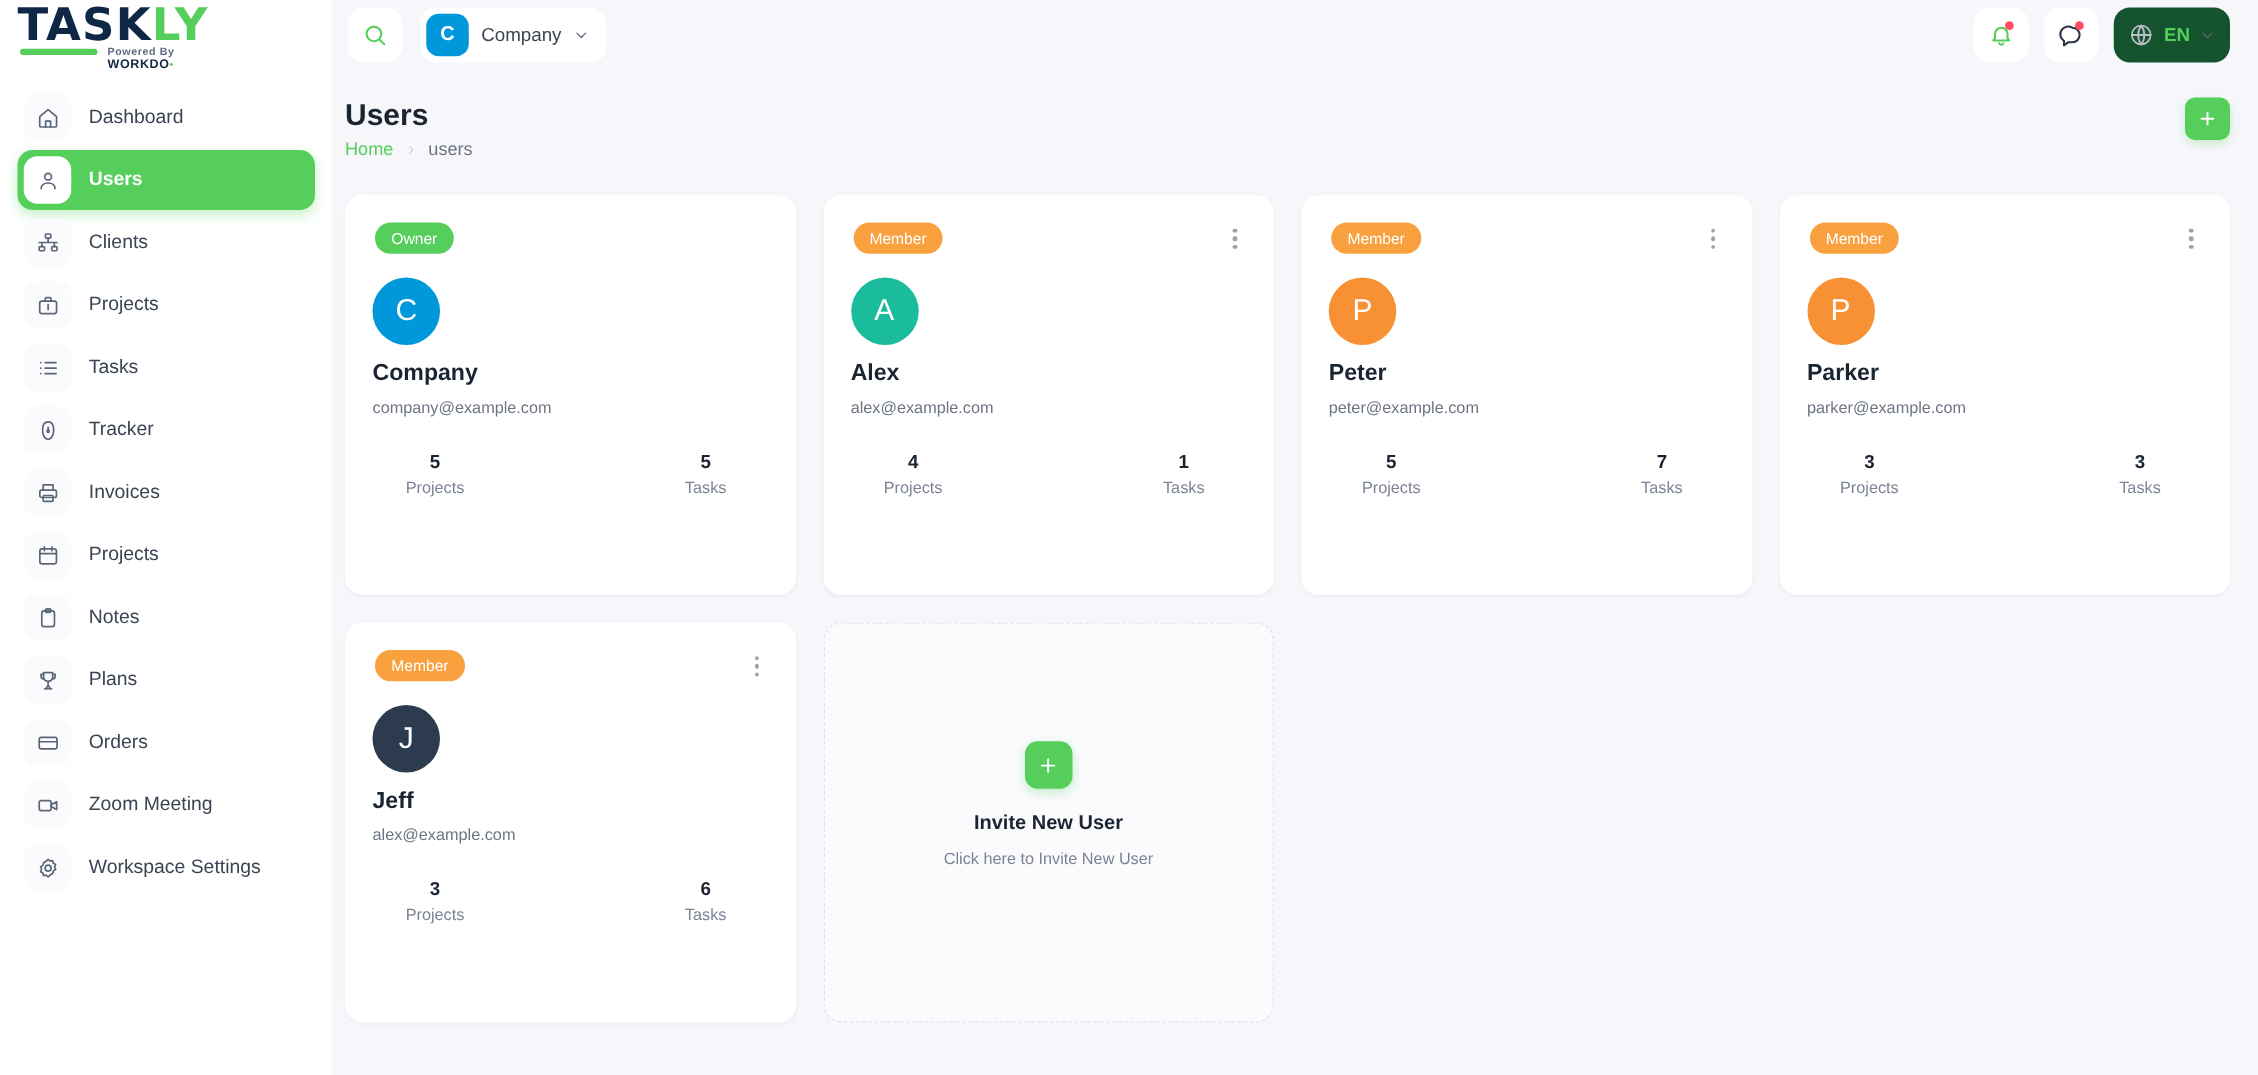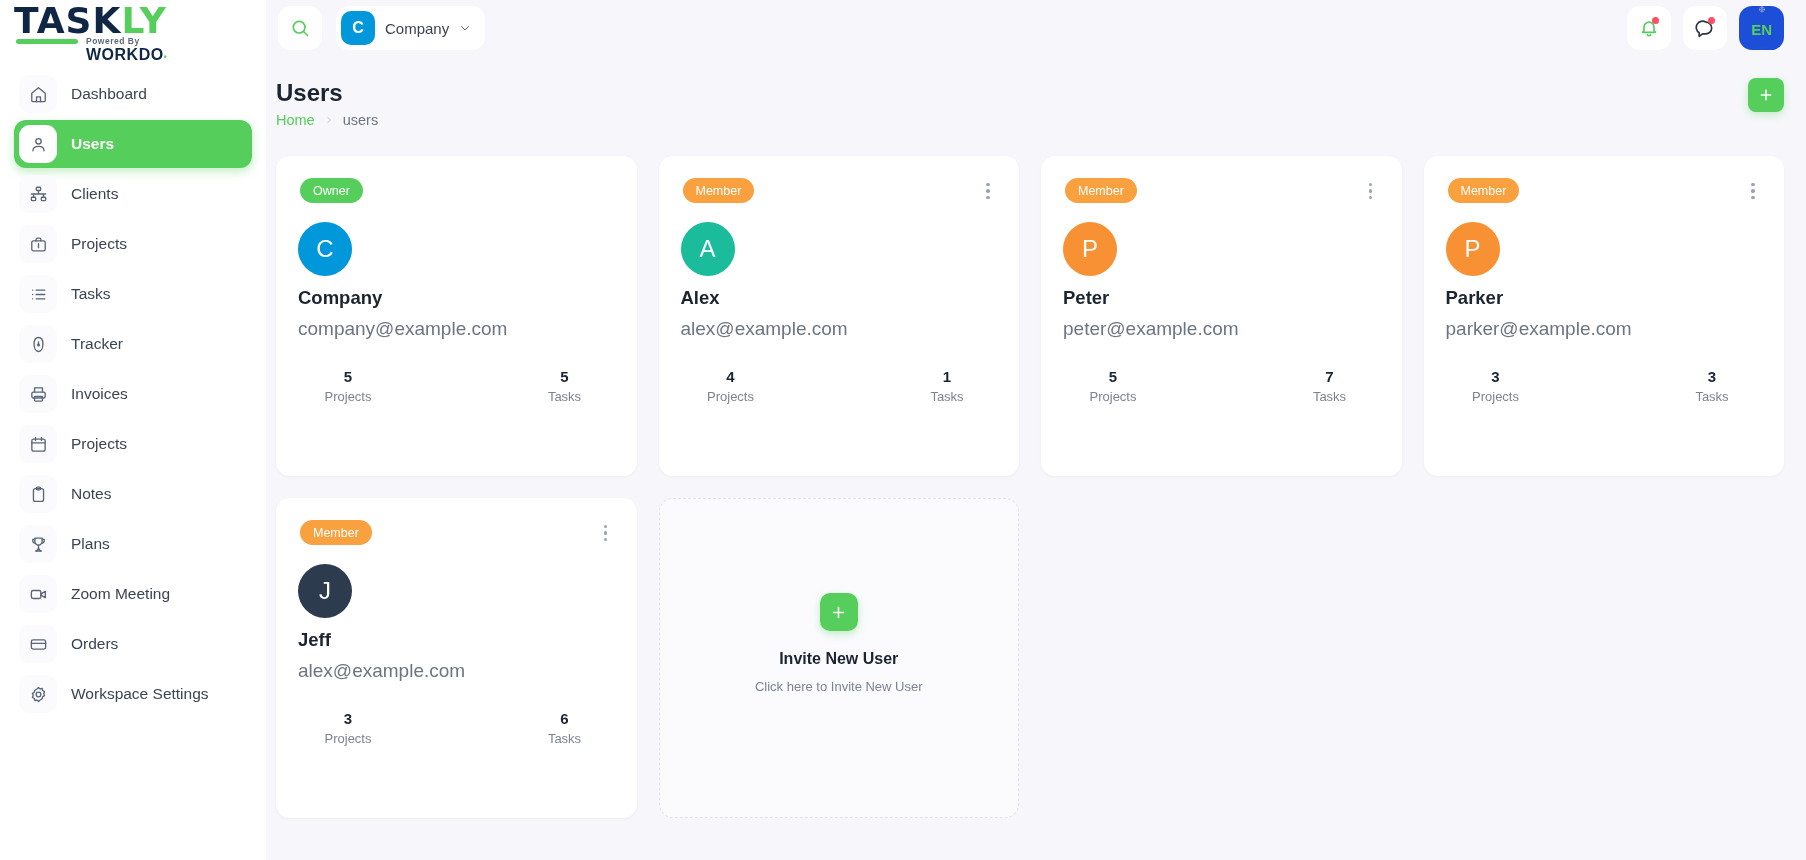--- a/index.html
+++ b/index.html
@@ -25,21 +25,21 @@
   }
   .logo-text .ly { color: #55ce5c; }
   .logo-underline {
     position: absolute; left: 2px; top: 33px; width: 62px; height: 5px;
     background: #55ce5c; border-radius: 3px;
   }
   .logo-sub {
     position: absolute; left: 72px; top: 30px;
     font-size: 8.5px; font-weight: 700; color: #5b6a7d; letter-spacing: .5px;
   }
-  .logo-sub b { color: #0f2744; font-size: 16px; }
+  .logo-sub b { color: #0f2744; font-size: 10px; }
   .logo-sub .dot { color: #55ce5c; }
 
   .nav { margin-top: 14px; padding: 0 14px; display: flex; flex-direction: column; gap: 2px; }
   .nav-item {
     display: flex; align-items: center; gap: 14px;
     height: 48px; border-radius: 12px; padding-left: 5px;
     cursor: pointer; text-decoration: none;
   }
   .nav-icon {
     width: 38px; height: 38px; border-radius: 11px; background: #fbfbfd;
@@ -84,22 +84,22 @@
 
   .topbar-right { margin-left: auto; display: flex; align-items: center; gap: 12px; }
   .badge-dot {
     position: absolute; top: 11px; right: 12px; width: 7px; height: 7px;
     border-radius: 50%; background: #ff4d63;
   }
   .icon-btn.rel { position: relative; }
   .bell svg { stroke: #55ce5c; }
   .chat svg { stroke: #2b3445; }
   .lang-pill {
-    height: 44px; border-radius: 13px; background: #1d4ed8;
-    display: flex; align-items: center; gap: 8px; padding: 0 12px; cursor: pointer; flex-direction: column;
+    height: 44px; border-radius: 13px; background: #14532d;
+    display: flex; align-items: center; gap: 8px; padding: 0 12px; cursor: pointer;
   }
   .lang-pill .globe { width: 20px; height: 20px; stroke: #b9bfc9; stroke-width: 1.7;
                       fill: none; stroke-linecap: round; stroke-linejoin: round; }
   .lang-code { font-size: 15px; font-weight: 700; color: #55ce5c; }
 
   
   .page-head {
     display: flex; align-items: flex-start; padding: 22px 22px 0 10px;
   }
   .page-title { font-size: 24px; font-weight: 600; color: #1b2431; line-height: 30px; }
@@ -141,21 +141,21 @@
     background: none; border: none; cursor: pointer;
   }
   .dots-btn i { width: 3.5px; height: 3.5px; border-radius: 50%; background: #9aa3b2; display: block; }
 
   .avatar {
     width: 54px; height: 54px; border-radius: 50%; margin-top: 44px;
     display: flex; align-items: center; justify-content: center;
     color: #ffffff; font-size: 24px; font-weight: 400;
   }
   .u-name { margin-top: 11px; font-size: 18.5px; font-weight: 700; color: #1b2431; }
-  .u-mail { margin-top: 9px; font-size: 19px; color: #6d7583; }
+  .u-mail { margin-top: 9px; font-size: 13px; color: #6d7583; }
 
   .stats {
     display: flex; width: 100%; margin-top: 28px;
     padding: 0 10px; justify-content: space-between;
   }
   .stat { display: flex; flex-direction: column; align-items: center; min-width: 80px; }
   .stat-num { font-size: 15px; font-weight: 700; color: #1b2431; }
   .stat-label { font-size: 13px; color: #7b8394; margin-top: 4px; }
 
   
@@ -289,34 +289,34 @@
               <line x1="12" y1="12.8" x2="12" y2="17"></line>
               <line x1="8.4" y1="20.2" x2="15.6" y2="20.2"></line>
               <path d="M9.6 20.2 12 17l2.4 3.2"></path>
             </svg>
           </span>
           <span class="nav-label">Plans</span>
         </div>
         <div class="nav-item">
           <span class="nav-icon">
             <svg viewBox="0 0 24 24">
+              <rect x="3" y="6.2" width="18" height="11.6" rx="2.2"></rect>
+              <line x1="3" y1="10.6" x2="21" y2="10.6"></line>
+            </svg>
+          </span>
+          <span class="nav-label">Orders</span>
+        </div>
+        <div class="nav-item">
+          <span class="nav-icon">
+            <svg viewBox="0 0 24 24">
               <rect x="3" y="7" width="12" height="10" rx="2.2"></rect>
               <path d="M15 11.2 20.6 8v8l-5.6-3.2z"></path>
             </svg>
           </span>
           <span class="nav-label">Zoom Meeting</span>
-        </div>
-        <div class="nav-item">
-          <span class="nav-icon">
-            <svg viewBox="0 0 24 24">
-              <rect x="3" y="6.2" width="18" height="11.6" rx="2.2"></rect>
-              <line x1="3" y1="10.6" x2="21" y2="10.6"></line>
-            </svg>
-          </span>
-          <span class="nav-label">Orders</span>
         </div>
         <div class="nav-item">
           <span class="nav-icon">
             <svg viewBox="0 0 24 24">
               <path d="M12 3.2 14 5l2.6-.6.7 2.6 2.3 1.4-1 2.5 1 2.5-2.3 1.4-.7 2.6L14 19l-2 1.8L10 19l-2.6.6-.7-2.6-2.3-1.4 1-2.5-1-2.5 2.3-1.4.7-2.6L10 5z"></path>
               <circle cx="12" cy="12" r="3"></circle>
             </svg>
           </span>
           <span class="nav-label">Workspace Settings</span>
         </div>

